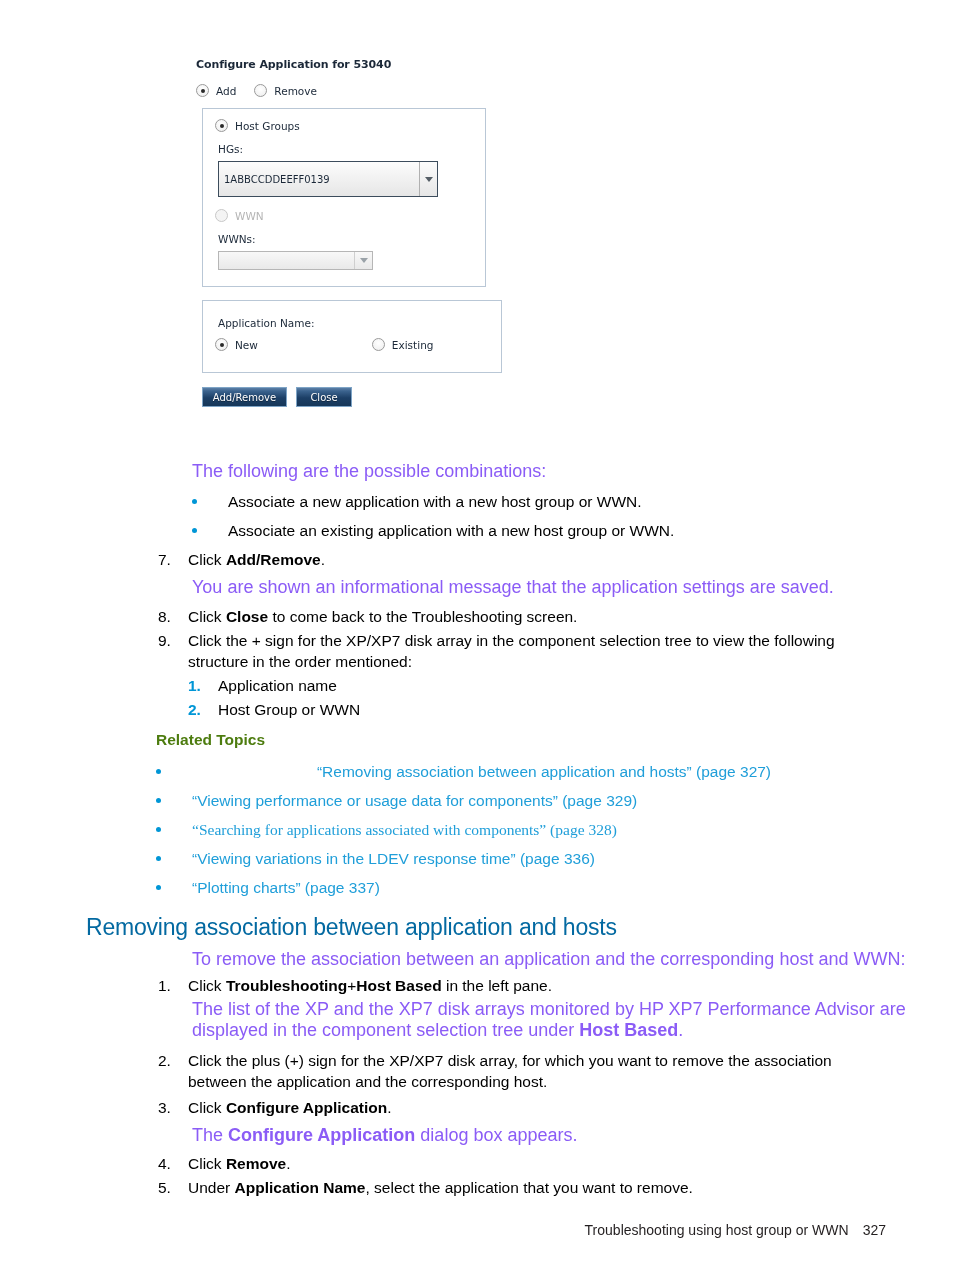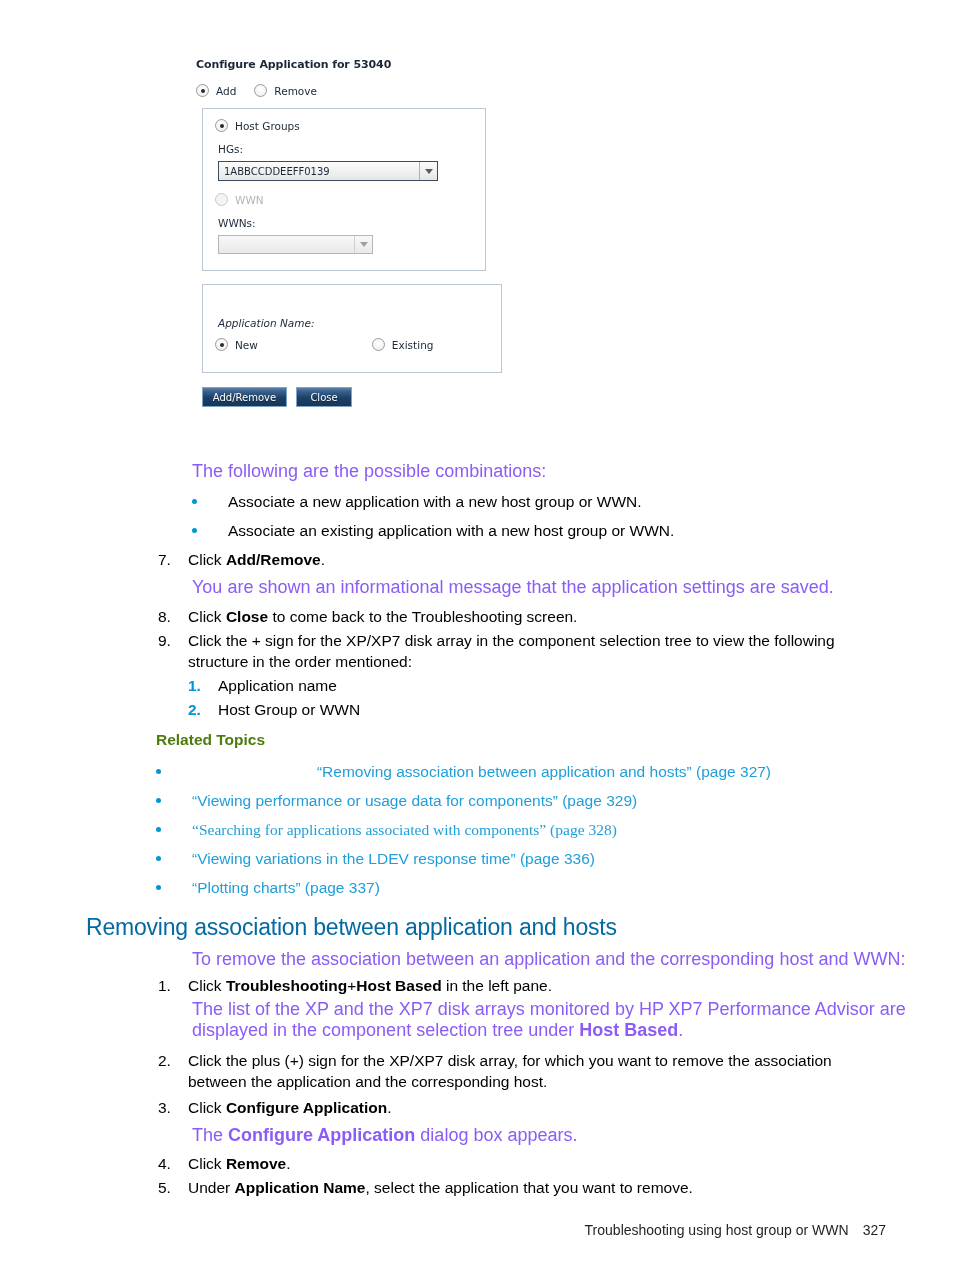--- a/index.html
+++ b/index.html
@@ -94,21 +94,21 @@
     margin-left: 6px;
     padding: 12px 12px 14px 12px;
   }
 
   .field-label {
     font-family: "DejaVu Sans", sans-serif;
     font-size: 10.5px;
     color: #1b2838;
     margin: 11px 0 6px 3px;
   }
-  .field-label.top { margin-top: 20px; font-style: italic; }
+  .field-label.top { margin-top: 4px; }
 
   
   .combo {
     display: flex;
     align-items: stretch;
     height: 19px;
     box-sizing: border-box;
     border: 1px solid #4a5a6a;
     background: linear-gradient(to bottom, #fcfcfc 0%, #f0f0f0 55%, #e6e6e6 100%);
     margin-left: 3px;
@@ -140,21 +140,21 @@
     border-top: 5px solid #555e66;
   }
   .combo.disabled {
     border: 1px solid #b6b6b6;
     background: linear-gradient(to bottom, #f8f8f8 0%, #efefef 60%, #e9e9e9 100%);
   }
   .combo.disabled .combo-text { color: #b0b0b0; }
   .combo.disabled .combo-btn { border-left: 1px solid #cfcfcf; }
   .combo.disabled .arrow-down { border-top-color: #9aa2a8; }
 
-  .combo.hgs { width: 220px; height: 20px; border-color: #3c4c5c; }
+  .combo.hgs { width: 220px; height: 36px; border-color: #3c4c5c; }
   .combo.wwns { width: 155px; }
   .combo.existing { width: 150px; }
 
   .appname-rows {
     display: flex;
     align-items: center;
     text-align: right;
   }
   .appname-col-left { width: 158px; }
   .appname-col-right { width: 118px; }

